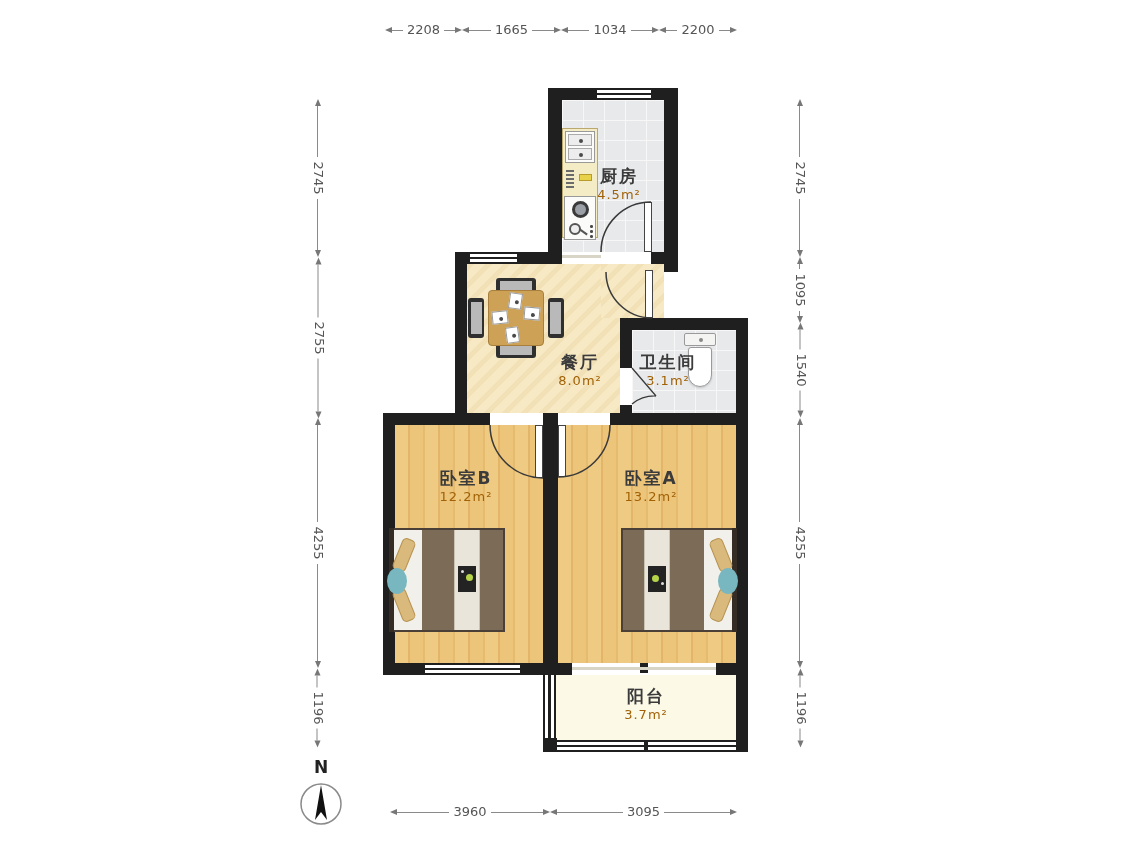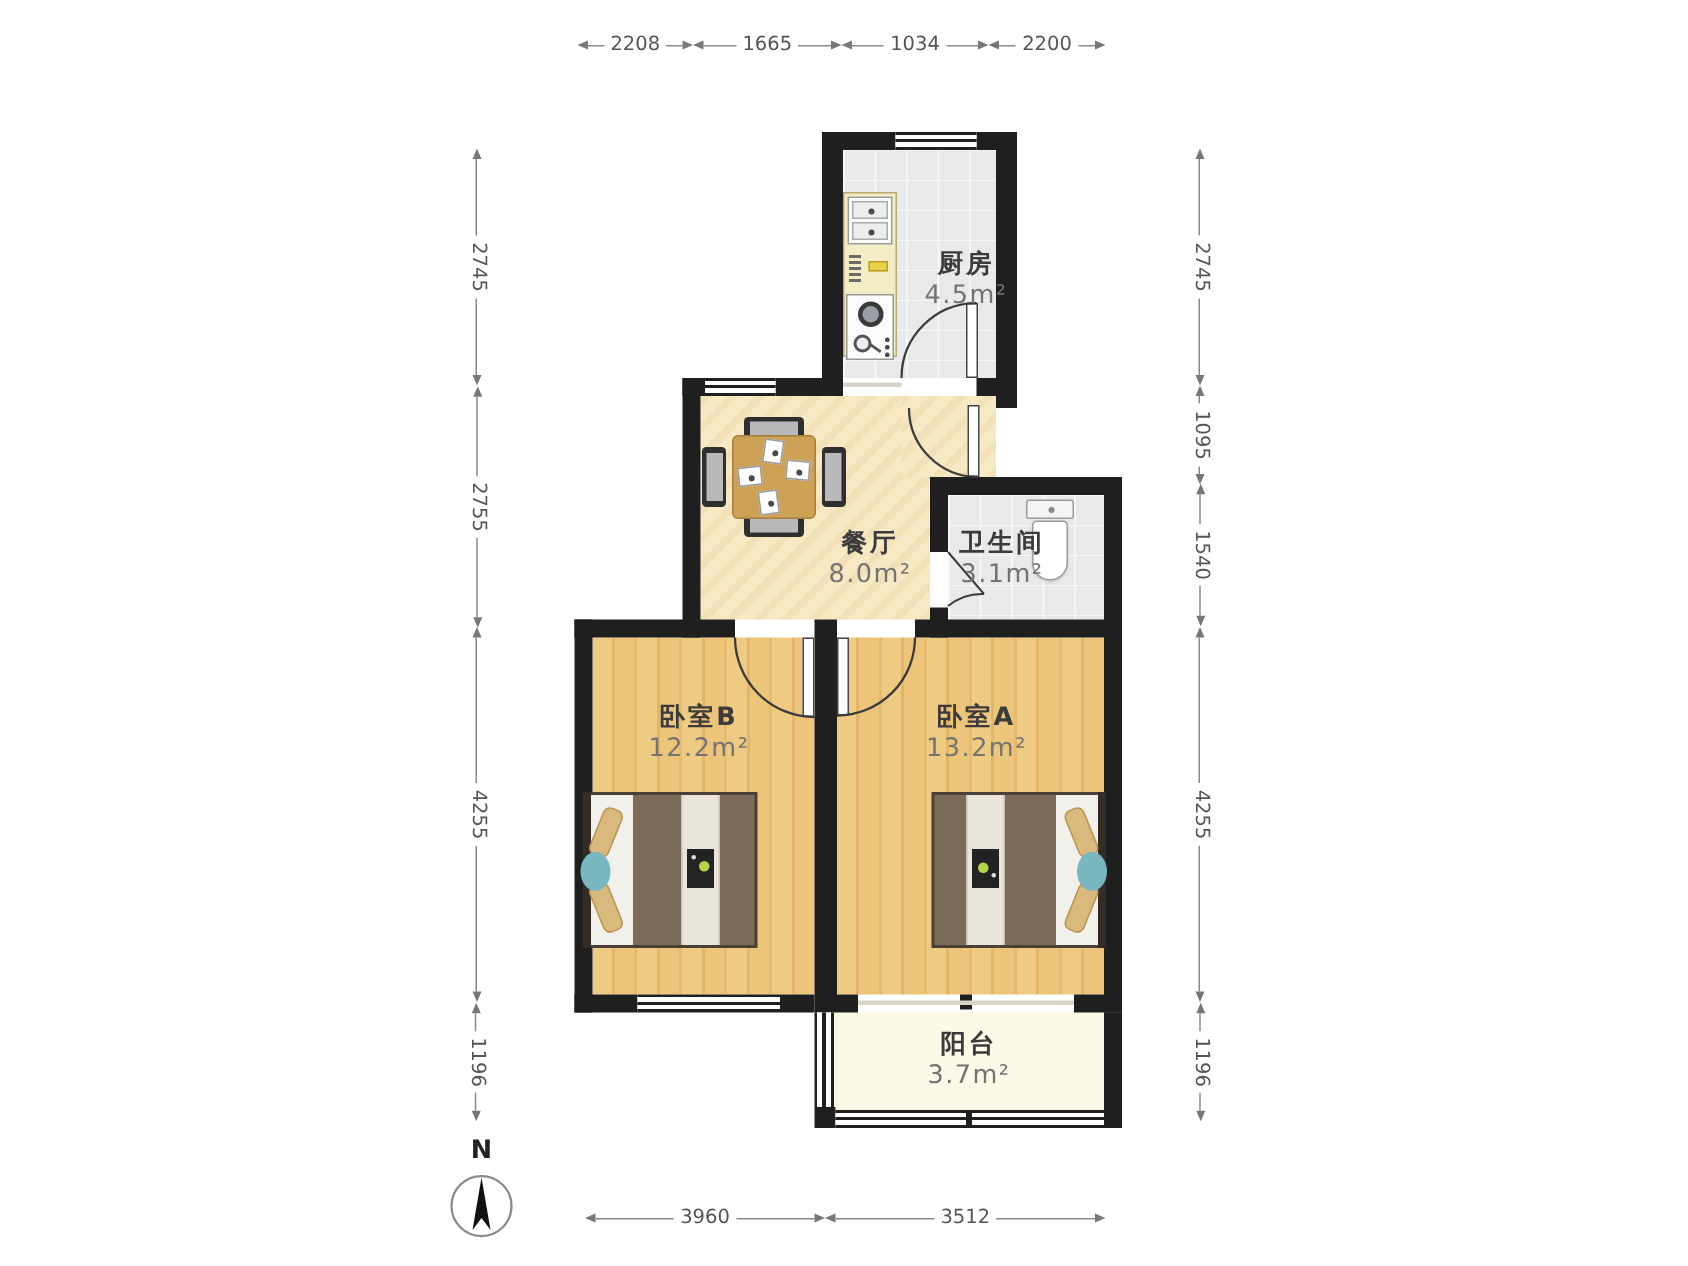--- a/index.html
+++ b/index.html
@@ -18,21 +18,21 @@
   .tile{background-color:#e8e9eb;
         background-image:linear-gradient(#f7f7f7 1px,transparent 1px),linear-gradient(90deg,#f7f7f7 1px,transparent 1px);
         background-size:21px 20px;}
   .wood{background:repeating-linear-gradient(90deg,#efca82 0 13px,#e3b569 13px 15px,#ecc47a 15px 28px,#e7bb6e 28px 30px);}
   .dinfloor{background-color:#f6e9c4;
         background-image:repeating-linear-gradient(135deg,rgba(221,182,114,.16) 0 5px,rgba(255,255,255,0) 5px 13px);}
   .balcfloor{background:#fcf9e7;}
   
   .room-label{position:absolute;text-align:center;transform:translateX(-50%);color:#3b3b3b;line-height:1.25;}
   .room-label .nm{font-size:17px;font-weight:bold;letter-spacing:2px;white-space:nowrap;}
-  .room-label .ar{font-size:17px;font-weight:normal;color:#737373;letter-spacing:1px;}
+  .room-label .ar{font-size:13px;font-weight:normal;color:#a16207;letter-spacing:1px;}
   
   .dim{position:absolute;height:16px;display:flex;align-items:center;color:#555;}
   .dim .dl{flex:1;height:1px;background:#8a8a8a;}
   .dim .dlabel{padding:0 4px;font-size:13px;line-height:16px;white-space:nowrap;color:#555;}
   .ah{width:0;height:0;border-top:3.5px solid transparent;border-bottom:3.5px solid transparent;}
   .ah.l{border-right:7px solid #777;}
   .ah.r{border-left:7px solid #777;}
   .dim.v{transform:rotate(90deg);}
   
   .leaf{position:absolute;background:#fff;border:1px solid #444;box-sizing:border-box;}
@@ -172,21 +172,21 @@
     <div class="abs" style="left:23px;top:2px;width:26px;height:100px;background:#e9e5da;border-left:1px solid #c9c3b4;border-right:1px solid #c9c3b4;"></div>
     <div class="abs" style="left:27px;top:38px;width:18px;height:26px;background:#232323;">
       <div class="dot" style="left:4px;top:9px;width:7px;height:7px;background:#b6d44a;"></div>
       <div class="dot" style="left:13px;top:16px;width:3px;height:3px;background:#ddd;"></div>
     </div>
     <div class="abs" style="left:93px;top:10px;width:14px;height:34px;background:#d9b97c;border:1px solid #b79350;border-radius:5px;transform:rotate(-22deg);"></div>
     <div class="abs" style="left:93px;top:60px;width:14px;height:34px;background:#d9b97c;border:1px solid #b79350;border-radius:5px;transform:rotate(22deg);"></div>
     <div class="abs" style="left:97px;top:40px;width:20px;height:26px;background:#79b7c0;border-radius:50%;"></div>
   </div>
 
-  <div class="room-label" style="left:644px;top:166px;">
+  <div class="room-label" style="left:619px;top:166px;">
     <div class="nm">厨房</div>
     <div class="ar">4.5m²</div>
   </div>
   <div class="room-label" style="left:580px;top:352px;">
     <div class="nm">餐厅</div>
     <div class="ar">8.0m²</div>
   </div>
   <div class="room-label" style="left:668px;top:352px;">
     <div class="nm">卫生间</div>
     <div class="ar">3.1m²</div>
@@ -301,21 +301,21 @@
   <div class="dim" style="left:390px;top:804px;width:160px;">
     <span class="ah l"></span>
       <span class="dl"></span>
     <span class="dlabel">3960</span>
     <span class="dl"></span>
       <span class="ah r"></span>
   </div>
   <div class="dim" style="left:550px;top:804px;width:187px;">
     <span class="ah l"></span>
       <span class="dl"></span>
-    <span class="dlabel">3512</span>
+    <span class="dlabel">3095</span>
     <span class="dl"></span>
       <span class="ah r"></span>
   </div>
 
   <div class="abs" style="left:296px;top:758px;width:50px;height:72px;text-align:center;">
     <div style="font-size:17px;font-weight:bold;color:#222;line-height:18px;">N</div>
     <svg width="50" height="52" viewBox="0 0 50 52">
       <circle cx="25" cy="28" r="20" fill="none" stroke="#8a8a8a" stroke-width="1.5"></circle>
       <polygon points="25,9 31,44 25,36 19,44" fill="#111"></polygon>
     </svg>

